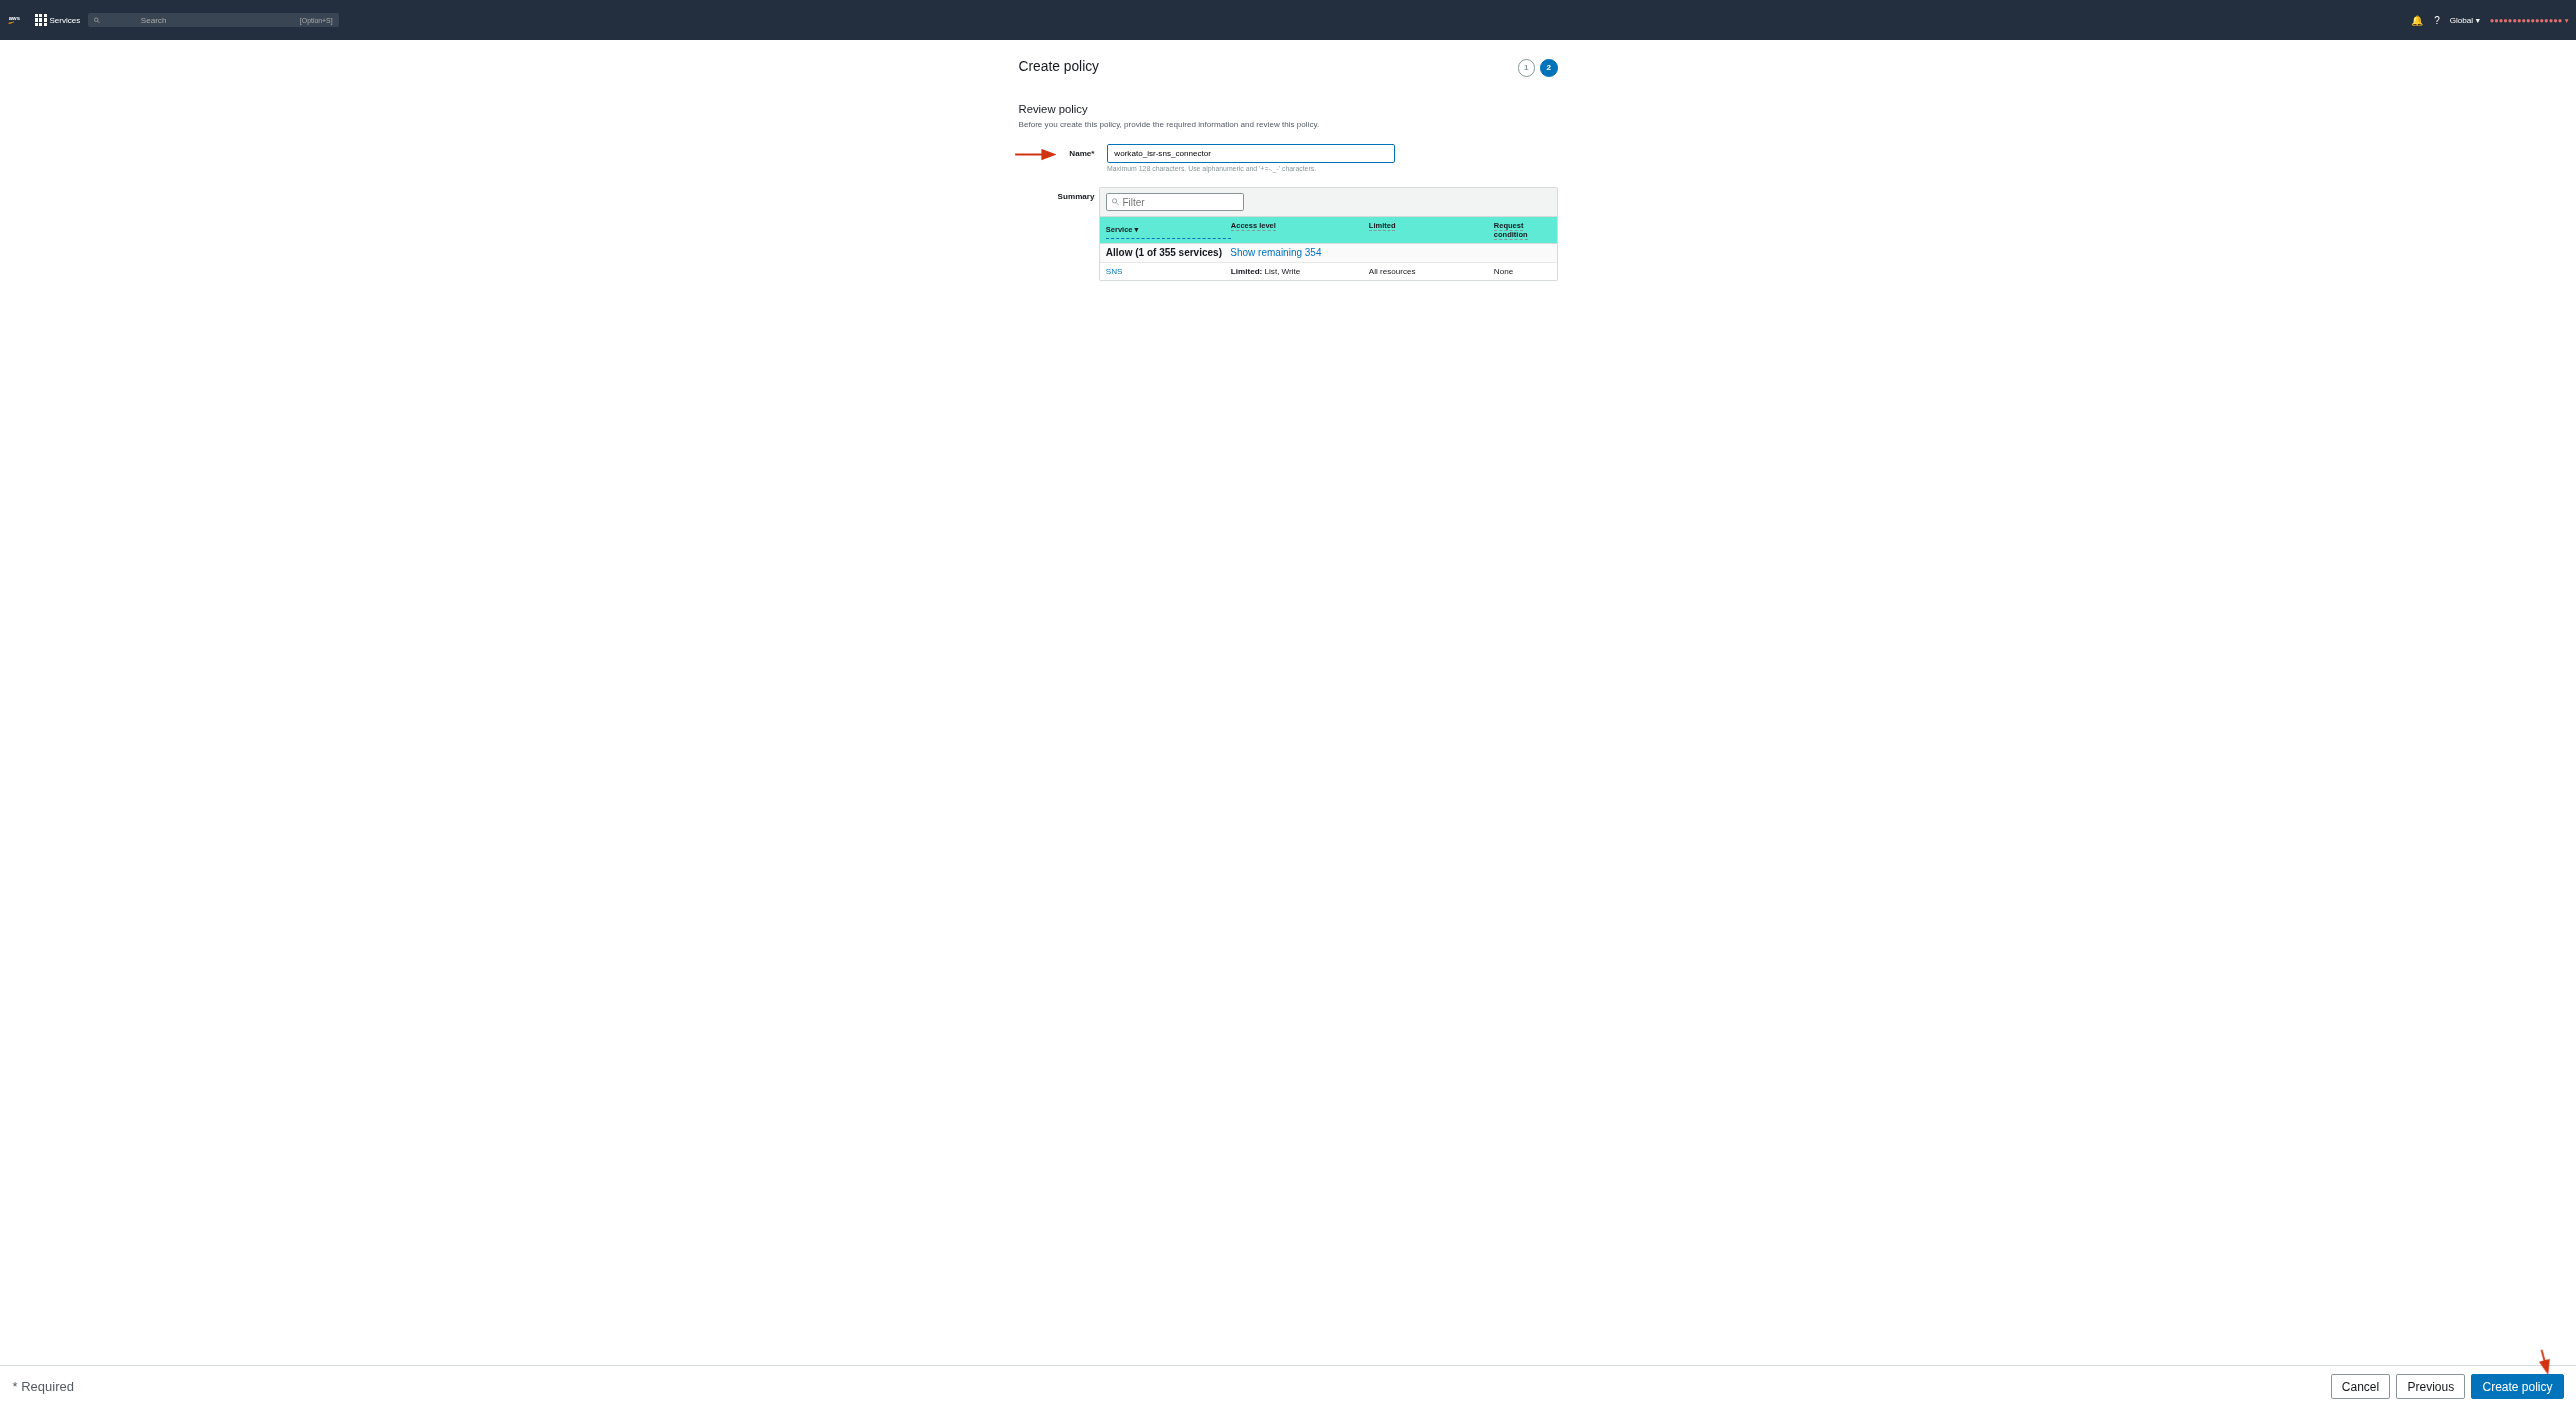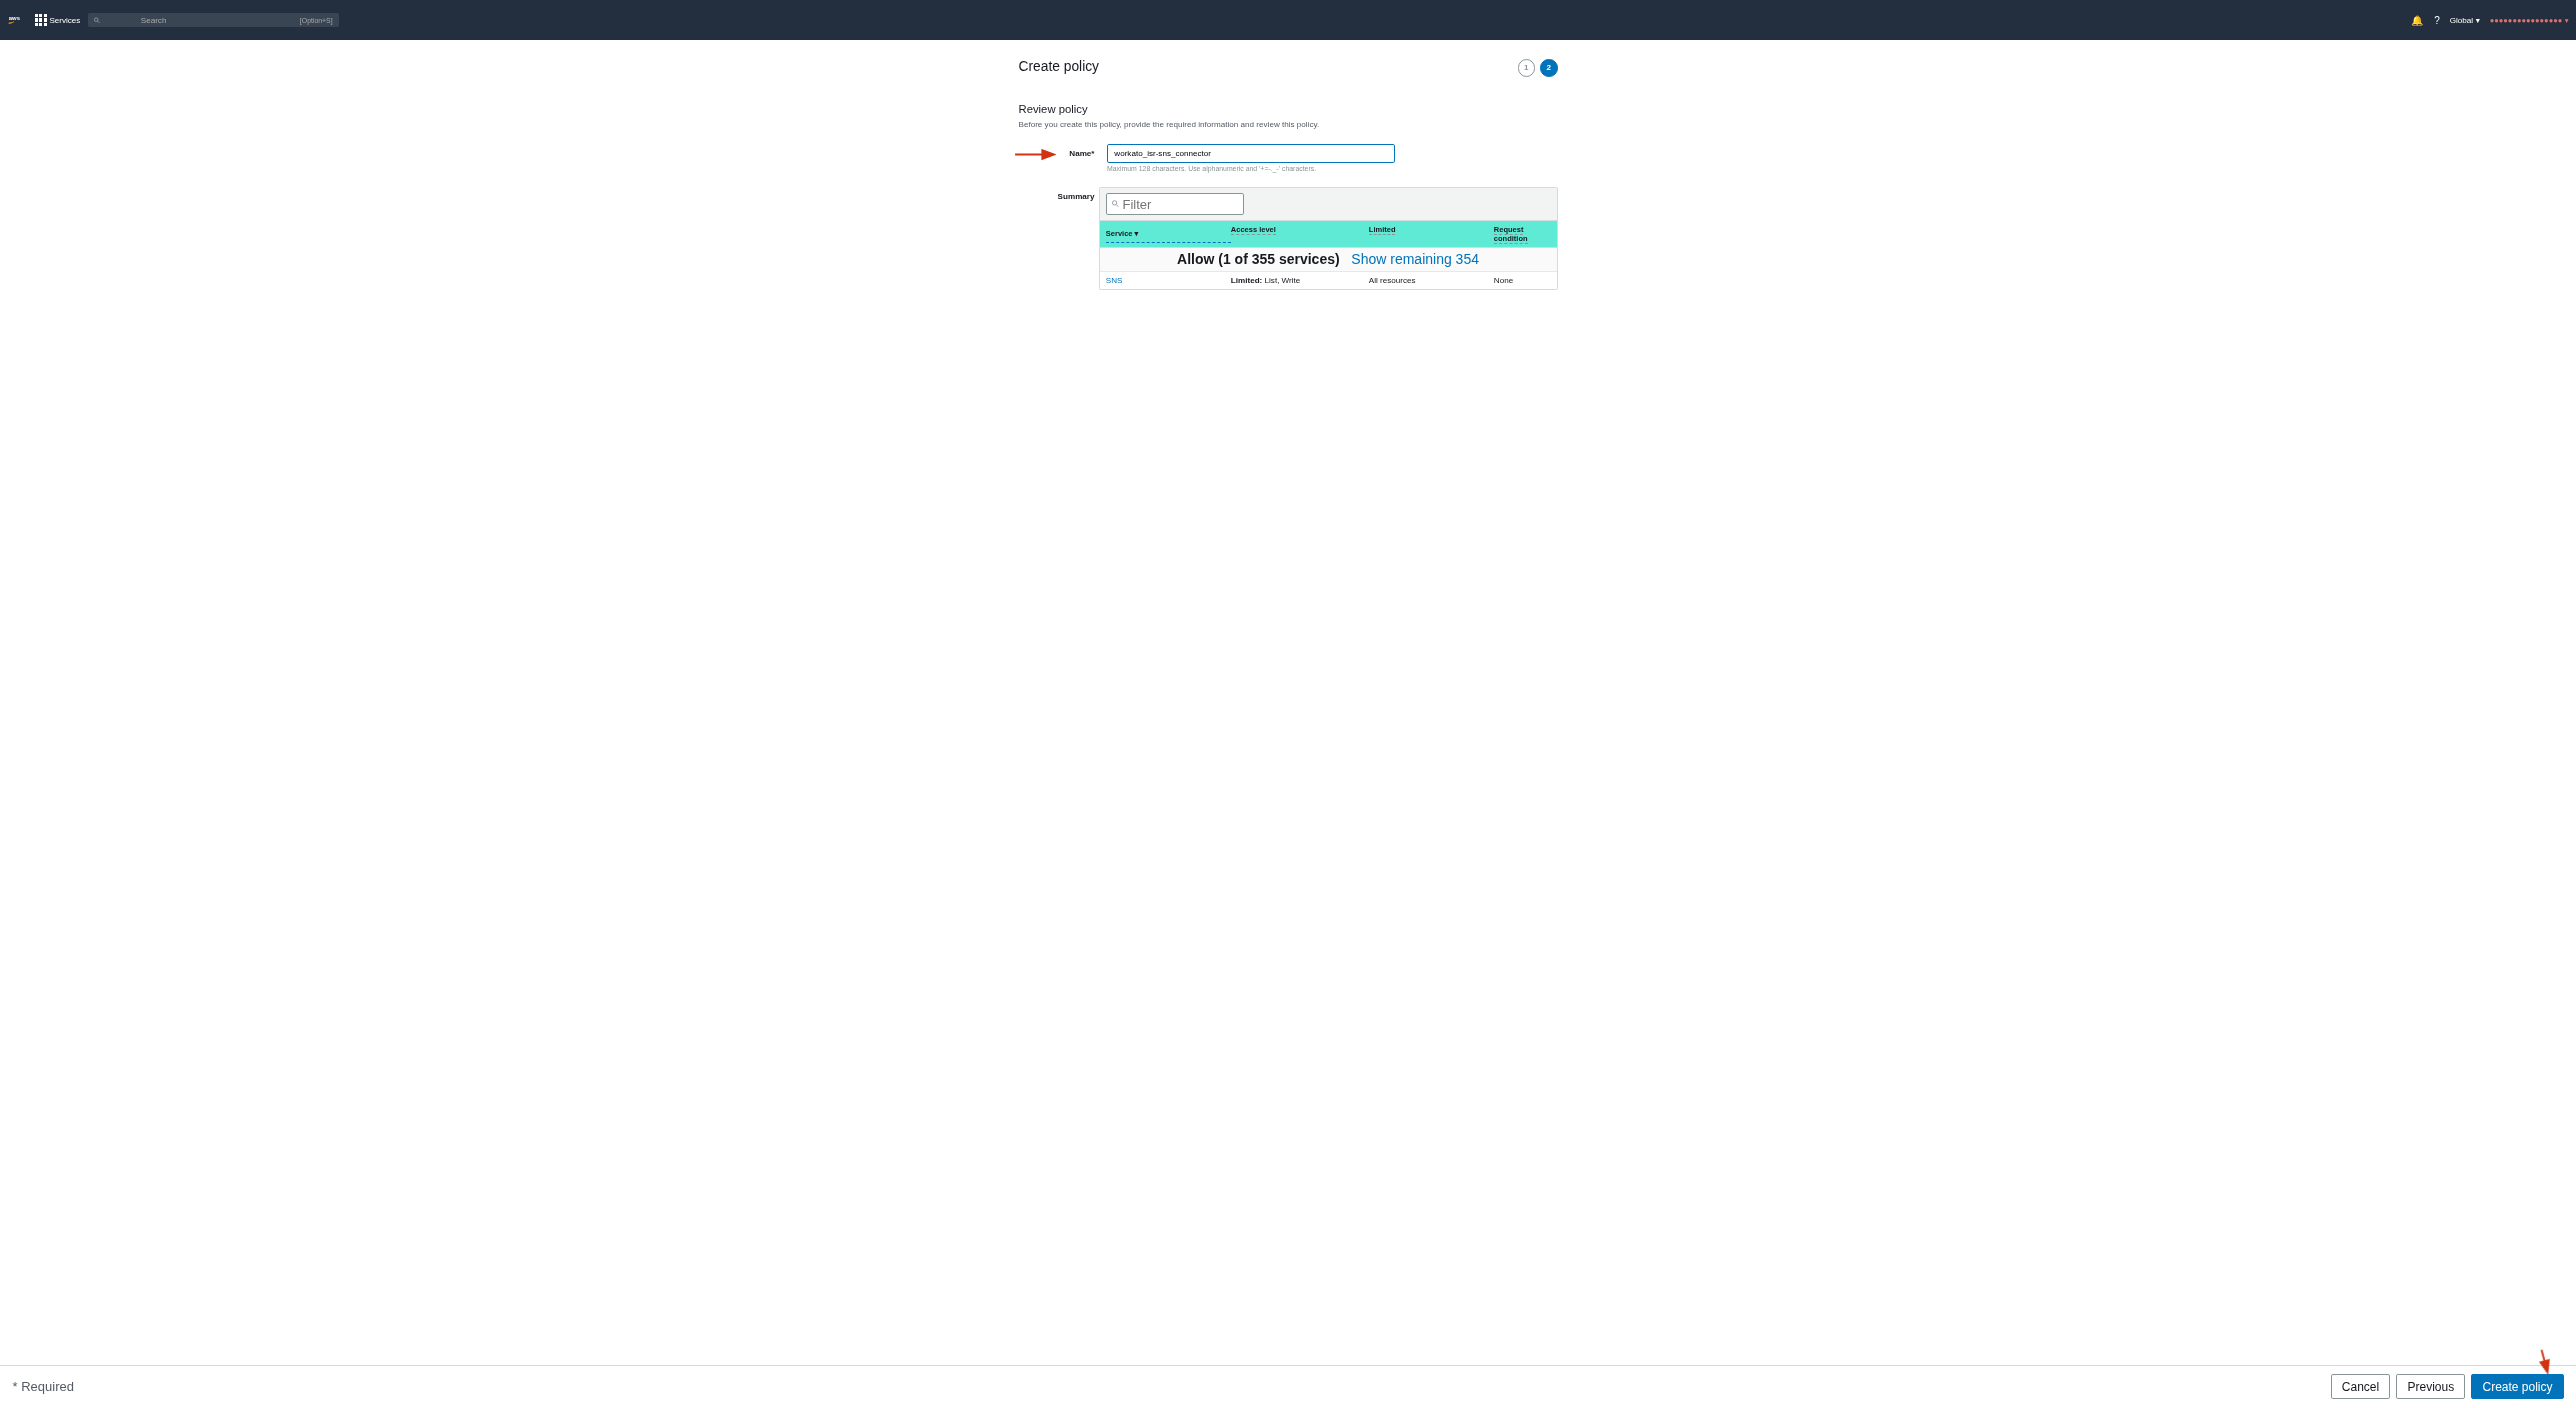--- a/index.html
+++ b/index.html
@@ -191,21 +191,21 @@
       background: #fff;
       border: 0.6px solid #879596;
       border-radius: 1.9px;
       padding: 2.5px 5px;
       gap: 3.8px;
       max-width: 138px;
     }
     .filter-input {
       border: none;
       outline: none;
-      font-size: 13px;
+      font-size: 10px;
       width: 100%;
     }
     .table-header-row {
       display: grid;
       grid-template-columns: 125px 138px 125px 1fr;
       background: #5eead4;
       border-bottom: 0.6px solid #d5dbdb;
       padding: 3.8px 6.3px;
     }
     .table-header-cell {
@@ -217,23 +217,22 @@
     .table-header-cell.sortable {
       border-bottom: 1.3px dashed #0073bb;
       display: inline-flex;
       align-items: center;
       gap: 1.9px;
       padding-bottom: 0.6px;
     }
     .allow-row {
       background: #fafafa;
       padding: 3.8px 6.3px;
-      font-size: 14px;
+      font-size: 10px;
       border-bottom: 0.6px solid #e8e8e8;
-      text-align: center;
     }
     .allow-row strong { color: #16191f; }
     .allow-link { color: #0073bb; text-decoration: none; cursor: pointer; }
     .data-row {
       display: grid;
       grid-template-columns: 125px 138px 125px 1fr;
       padding: 3.8px 6.3px;
       font-size: 8.1px;
       border-bottom: 0.6px solid #e8e8e8;
     }

